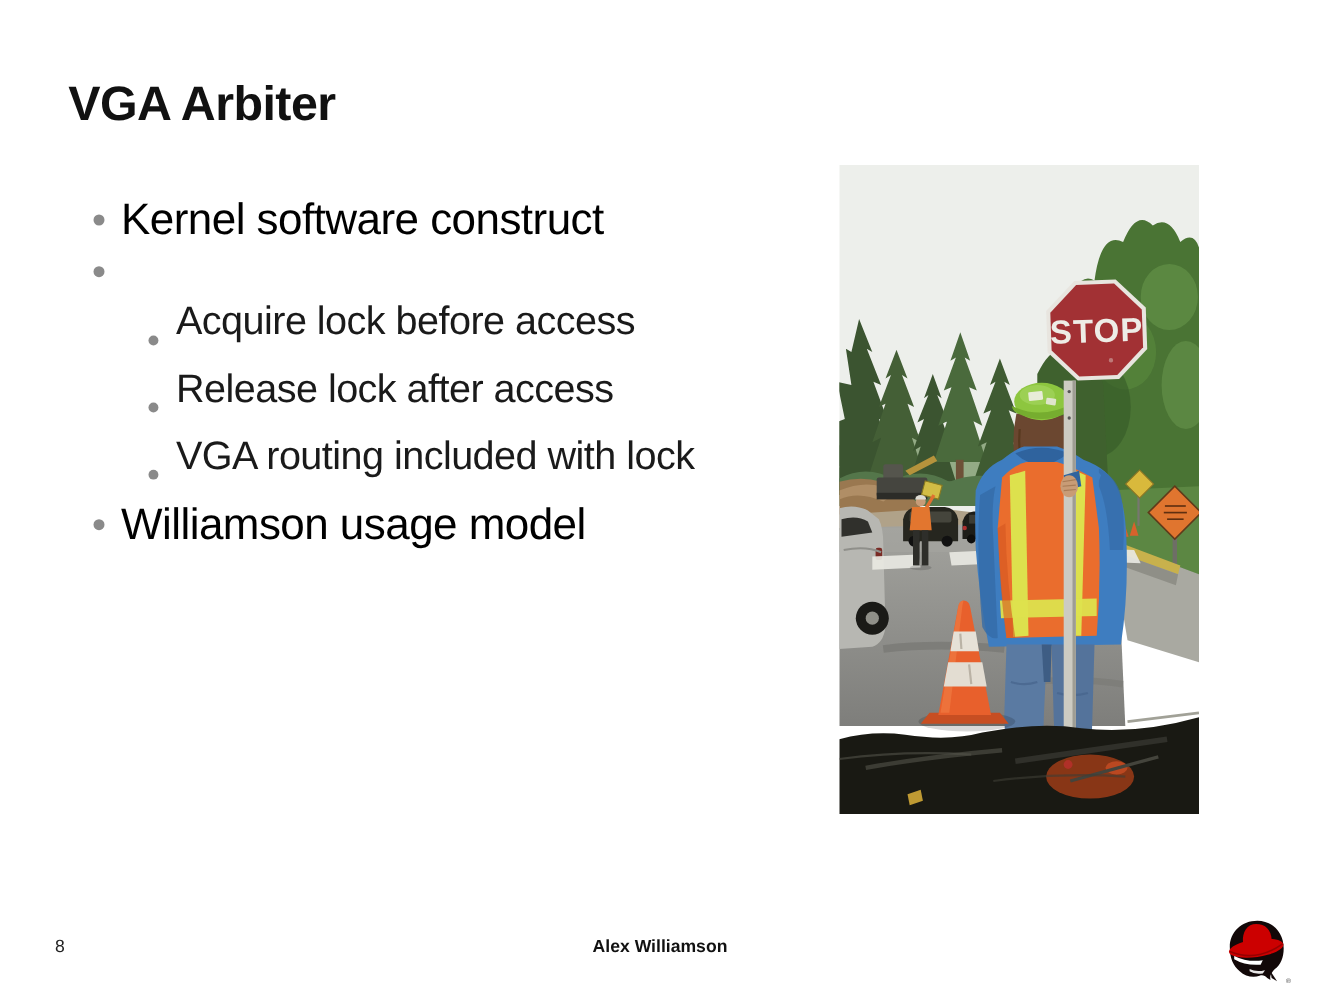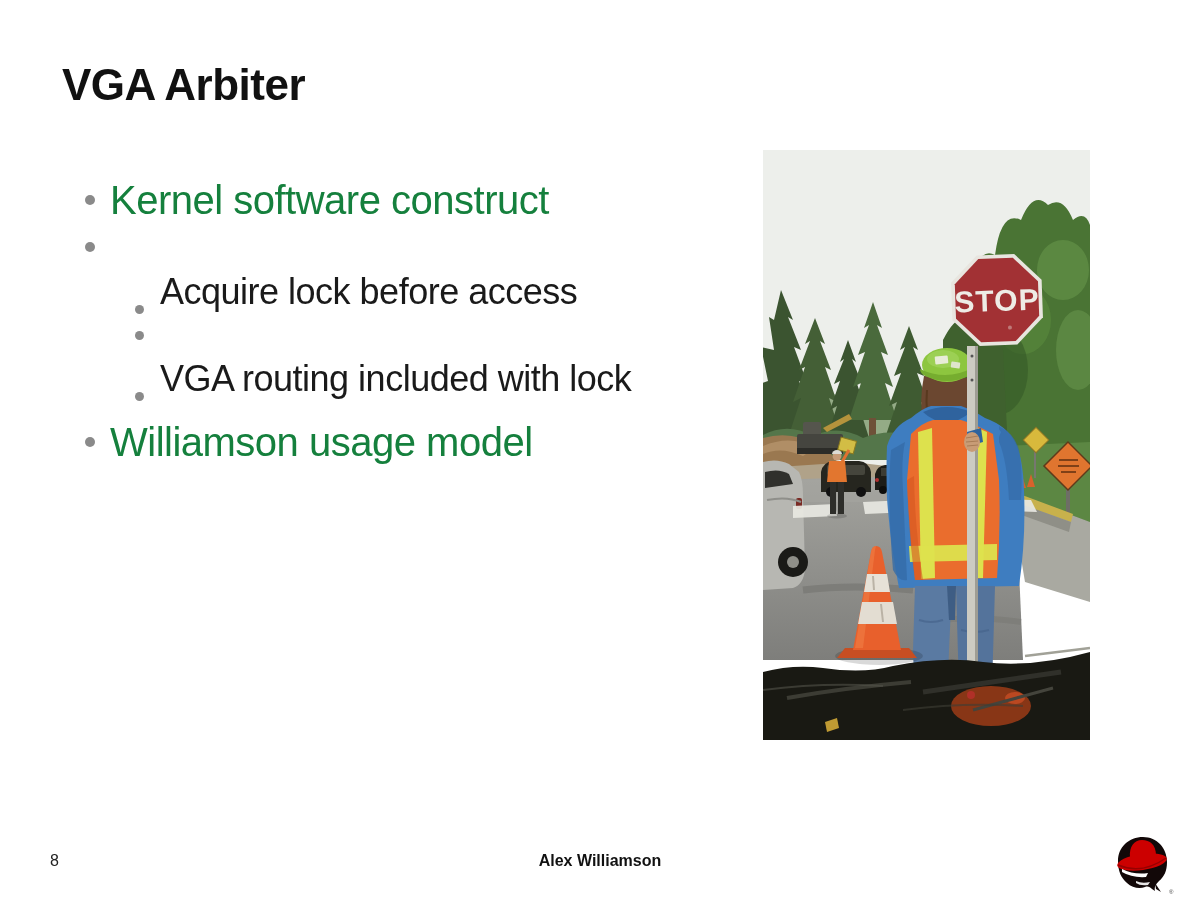--- a/index.html
+++ b/index.html
@@ -2,33 +2,33 @@
 <html><head>
 <meta charset="utf-8">
 <style>
   html,body{margin:0;padding:0;}
   body{
     width:1200px;height:900px;position:relative;overflow:hidden;
     background:#ffffff;
     font-family:"Liberation Sans","DejaVu Sans",sans-serif;
   }
   .slide-title{
-    position:absolute;left:62px;top:60px;
+    position:absolute;left:62px;top:70px;
     font-size:44px;font-weight:bold;color:#111;
     letter-spacing:-0.5px;white-space:nowrap;
   }
   .bullet-list{
     position:absolute;left:62px;top:176px;width:690px;
   }
   .bullet-item{display:flex;align-items:center;}
   .bullet-item .dot{
     border-radius:50%;background:#8a8a8a;flex:0 0 auto;
   }
   .bullet-item.lvl1{
-    font-size:40px;line-height:48px;color:#15803d;
+    font-size:40px;line-height:48px;color:#000000;
     letter-spacing:-0.5px;margin-bottom:18px;
   }
   .bullet-item.lvl1 .dot{width:10px;height:10px;margin-left:23px;margin-right:15px;}
   .bullet-item.lvl2{
     font-size:36px;line-height:44px;color:#1a1a1a;
     letter-spacing:-0.5px;margin-bottom:17px;align-items:flex-end;
   }
   .bullet-item.lvl2 .dot{width:9px;height:9px;margin-left:73px;margin-right:16px;}
   .bullet-text{white-space:nowrap;}
   .photo-frame{
@@ -58,20 +58,21 @@
     </div>
     <div class="bullet-item lvl1">
       <span class="dot"></span>
     </div>
     <div class="bullet-item lvl2">
       <span class="dot"></span>
       <span class="bullet-text">Acquire lock before access</span>
     </div>
     <div class="bullet-item lvl2">
       <span class="dot"></span>
+      <span class="bullet-text">Release lock after access</span>
     </div>
     <div class="bullet-item lvl2">
       <span class="dot"></span>
       <span class="bullet-text">VGA routing included with lock</span>
     </div>
     <div class="bullet-item lvl1">
       <span class="dot"></span>
       <span class="bullet-text">Williamson usage model</span>
     </div>
   </div>

